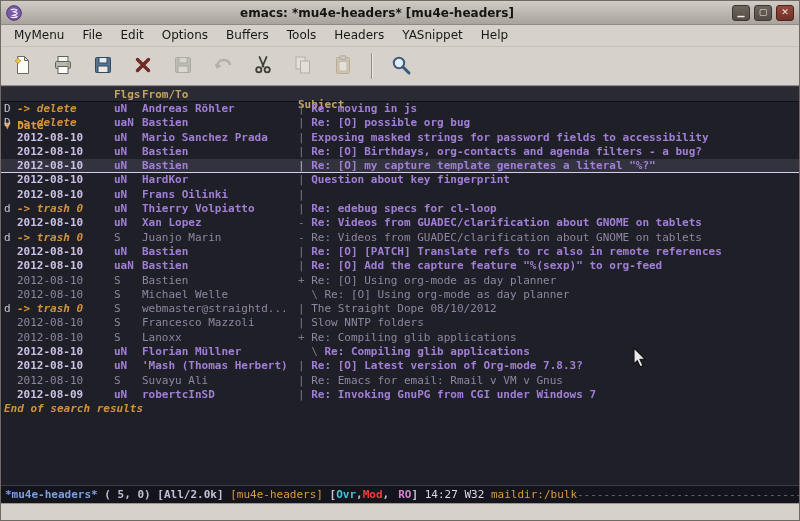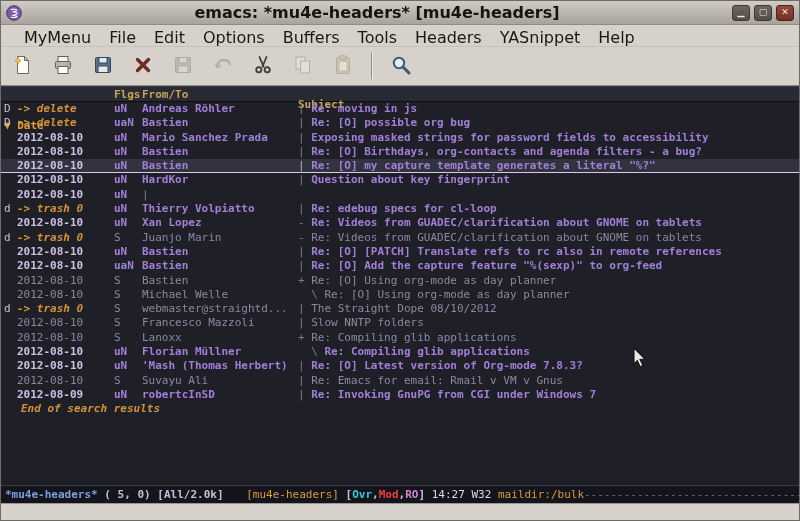--- a/index.html
+++ b/index.html
@@ -6,31 +6,31 @@
   html,body { width:800px; height:521px; overflow:hidden; }
   body { font-family:"DejaVu Sans", sans-serif; background:#777; }
 
   .frame { position:relative; width:800px; height:521px; border:1px solid #6f6b64;
            display:flex; flex-direction:column; background:var(--chrome-bg); overflow:hidden; }
 
   
   .titlebar { height:24px; flex:0 0 24px; background:linear-gradient(#d0ccc5,#a8a39c);
               display:flex; align-items:center; padding:0 5px; border-bottom:1px solid #8f8b84; }
   .win-icon { width:16px; height:16px; display:inline-flex; }
-  .title { flex:1; text-align:center; font-weight:bold; font-size:16px; color:#17130f;
+  .title { flex:1; text-align:center; font-weight:bold; font-size:12px; color:#17130f;
            white-space:nowrap; overflow:hidden; }
   .win-buttons { display:flex; gap:4px; }
   .win-btn { width:18px; height:16px; border-radius:3px; font-size:9px; line-height:9px;
              display:flex; align-items:center; justify-content:center; color:#f2eae2;
              background:linear-gradient(#6e655d,#544c45); border:1px solid #3e3832; cursor:default; }
   .win-btn.close { background:linear-gradient(#97483d,#6e3129); border-color:#4d221c; }
 
   
   .menubar { height:22px; flex:0 0 22px; background:var(--chrome-bg); display:flex; align-items:stretch;
-             font-size:16px; color:#1b1712; border-bottom:1px solid #c6c2ba; padding-left:14px; }
+             font-size:12px; color:#1b1712; border-bottom:1px solid #c6c2ba; padding-left:4px; }
   .menu-item { padding:3px 9px 0 9px; white-space:nowrap; }
 
   
   .toolbar { height:39px; flex:0 0 39px; background:var(--chrome-bg); display:flex; align-items:center;
              padding:0 5px; gap:6px; border-bottom:1px solid #8f8b84; }
   .tb-btn { width:34px; height:31px; background:transparent; border:1px solid transparent; border-radius:3px;
             display:flex; align-items:center; justify-content:center; padding:0; }
   .tb-btn.disabled { opacity:.33; }
   .tb-sep { width:0; height:26px; border-left:1px solid #918d86; border-right:1px solid #ece8e1; margin:0 5px; }
 
@@ -62,33 +62,33 @@
   .msg-row.seen .msg-date,
   .msg-row.seen .msg-flags,
   .msg-row.seen .msg-from,
   .msg-row.seen .msg-subject { color:var(--seen); }
   .msg-mark { color:var(--mark-orange); font-style:italic; font-weight:bold; }
   .msg-row.current { background:var(--current-bg); box-shadow: inset 0 -1px 0 var(--current-underline); }
   .msg-row.current span { color:var(--current-text); }
   .msg-row.current .msg-thread { color:#b9b2c9; }
 
   .end-marker { color:var(--mark-orange); font-style:italic; font-weight:bold;
-                padding-left:20px; height:14.3px; line-height:14.3px; white-space:pre; }
+                padding-left:3px; height:14.3px; line-height:14.3px; white-space:pre; }
 
   
   .modeline { height:18px; flex:0 0 18px; line-height:17px; background:var(--modeline-bg);
               font-family:"DejaVu Sans Mono", monospace; font-size:11px; padding:0 4px;
               white-space:pre; overflow:hidden; border-top:1px solid #3c3c48; }
   .ml-blue { color:var(--ml-blue); font-weight:bold; }
   .ml-plain { color:var(--ml-text);font-weight:bold; }
-  .ml-orange { color:var(--ml-orange);margin-left:16px; }
+  .ml-orange { color:var(--ml-orange); }
   .ml-orange-bold { color:var(--ml-orange); font-weight:normal; }
   .ml-cyan { color:var(--ml-cyan); font-weight:bold; }
   .ml-red { color:var(--ml-red); font-weight:bold;margin-top:28px; }
-  .ml-pink { color:var(--ml-pink); font-weight:bold; }
+  .ml-pink { color:var(--ml-pink); font-weight:bold;margin-left:9px; }
   .ml-bright { color:var(--ml-bright); }
   .ml-dim { color:var(--ml-dim); }
 
   
   .echo { height:17px; flex:0 0 17px; background:var(--chrome-bg); border-top:1px solid #9b978f; }
 
   .mouse-cursor { position:absolute; left:632px; top:346px; pointer-events:none; z-index:50; }
 </style>
 </head>
 <body>
@@ -199,21 +199,21 @@
       <span class="hl-from col-from">From/To</span>
       <span class="hl-subject">Subject</span>
     </div>
     <div>
         <div class="msg-row unread"><span class="msg-prefix col-prefix">D</span><span class="msg-mark col-date">-&gt; delete</span><span class="msg-flags col-flags">uN</span><span class="msg-from col-from">Andreas Röhler</span><span class="msg-thread">| </span><span class="msg-subject">Re: moving in js</span></div>
         <div class="msg-row unread"><span class="msg-prefix col-prefix">D</span><span class="msg-mark col-date">-&gt; delete</span><span class="msg-flags col-flags">uaN</span><span class="msg-from col-from">Bastien</span><span class="msg-thread">| </span><span class="msg-subject">Re: [O] possible org bug</span></div>
         <div class="msg-row unread"><span class="msg-prefix col-prefix"></span><span class="msg-date col-date">2012-08-10</span><span class="msg-flags col-flags">uN</span><span class="msg-from col-from">Mario Sanchez Prada</span><span class="msg-thread">| </span><span class="msg-subject">Exposing masked strings for password fields to accessibility</span></div>
         <div class="msg-row unread"><span class="msg-prefix col-prefix"></span><span class="msg-date col-date">2012-08-10</span><span class="msg-flags col-flags">uN</span><span class="msg-from col-from">Bastien</span><span class="msg-thread">| </span><span class="msg-subject">Re: [O] Birthdays, org-contacts and agenda filters - a bug?</span></div>
         <div class="msg-row unread current"><span class="msg-prefix col-prefix"></span><span class="msg-date col-date">2012-08-10</span><span class="msg-flags col-flags">uN</span><span class="msg-from col-from">Bastien</span><span class="msg-thread">| </span><span class="msg-subject">Re: [O] my capture template generates a literal "%?"</span></div>
         <div class="msg-row unread"><span class="msg-prefix col-prefix"></span><span class="msg-date col-date">2012-08-10</span><span class="msg-flags col-flags">uN</span><span class="msg-from col-from">HardKor</span><span class="msg-thread">| </span><span class="msg-subject">Question about key fingerprint</span></div>
-        <div class="msg-row unread"><span class="msg-prefix col-prefix"></span><span class="msg-date col-date">2012-08-10</span><span class="msg-flags col-flags">uN</span><span class="msg-thread">| </span></div>
+        <div class="msg-row unread"><span class="msg-prefix col-prefix"></span><span class="msg-date col-date">2012-08-10</span><span class="msg-flags col-flags">uN</span><span class="msg-from col-from">Frans Oilinki</span><span class="msg-thread">| </span></div>
         <div class="msg-row unread"><span class="msg-prefix col-prefix">d</span><span class="msg-mark col-date">-&gt; trash 0</span><span class="msg-flags col-flags">uN</span><span class="msg-from col-from">Thierry Volpiatto</span><span class="msg-thread">| </span><span class="msg-subject">Re: edebug specs for cl-loop</span></div>
         <div class="msg-row unread"><span class="msg-prefix col-prefix"></span><span class="msg-date col-date">2012-08-10</span><span class="msg-flags col-flags">uN</span><span class="msg-from col-from">Xan Lopez</span><span class="msg-thread">- </span><span class="msg-subject">Re: Videos from GUADEC/clarification about GNOME on tablets</span></div>
         <div class="msg-row seen"><span class="msg-prefix col-prefix">d</span><span class="msg-mark col-date">-&gt; trash 0</span><span class="msg-flags col-flags">S</span><span class="msg-from col-from">Juanjo Marin</span><span class="msg-thread">- </span><span class="msg-subject">Re: Videos from GUADEC/clarification about GNOME on tablets</span></div>
         <div class="msg-row unread"><span class="msg-prefix col-prefix"></span><span class="msg-date col-date">2012-08-10</span><span class="msg-flags col-flags">uN</span><span class="msg-from col-from">Bastien</span><span class="msg-thread">| </span><span class="msg-subject">Re: [O] [PATCH] Translate refs to rc also in remote references</span></div>
         <div class="msg-row unread"><span class="msg-prefix col-prefix"></span><span class="msg-date col-date">2012-08-10</span><span class="msg-flags col-flags">uaN</span><span class="msg-from col-from">Bastien</span><span class="msg-thread">| </span><span class="msg-subject">Re: [O] Add the capture feature "%(sexp)" to org-feed</span></div>
         <div class="msg-row seen"><span class="msg-prefix col-prefix"></span><span class="msg-date col-date">2012-08-10</span><span class="msg-flags col-flags">S</span><span class="msg-from col-from">Bastien</span><span class="msg-thread">+ </span><span class="msg-subject">Re: [O] Using org-mode as day planner</span></div>
         <div class="msg-row seen"><span class="msg-prefix col-prefix"></span><span class="msg-date col-date">2012-08-10</span><span class="msg-flags col-flags">S</span><span class="msg-from col-from">Michael Welle</span><span class="msg-thread">  \ </span><span class="msg-subject">Re: [O] Using org-mode as day planner</span></div>
         <div class="msg-row seen"><span class="msg-prefix col-prefix">d</span><span class="msg-mark col-date">-&gt; trash 0</span><span class="msg-flags col-flags">S</span><span class="msg-from col-from">webmaster@straightd...</span><span class="msg-thread">| </span><span class="msg-subject">The Straight Dope 08/10/2012</span></div>
         <div class="msg-row seen"><span class="msg-prefix col-prefix"></span><span class="msg-date col-date">2012-08-10</span><span class="msg-flags col-flags">S</span><span class="msg-from col-from">Francesco Mazzoli</span><span class="msg-thread">| </span><span class="msg-subject">Slow NNTP folders</span></div>
         <div class="msg-row seen"><span class="msg-prefix col-prefix"></span><span class="msg-date col-date">2012-08-10</span><span class="msg-flags col-flags">S</span><span class="msg-from col-from">Lanoxx</span><span class="msg-thread">+ </span><span class="msg-subject">Re: Compiling glib applications</span></div>

